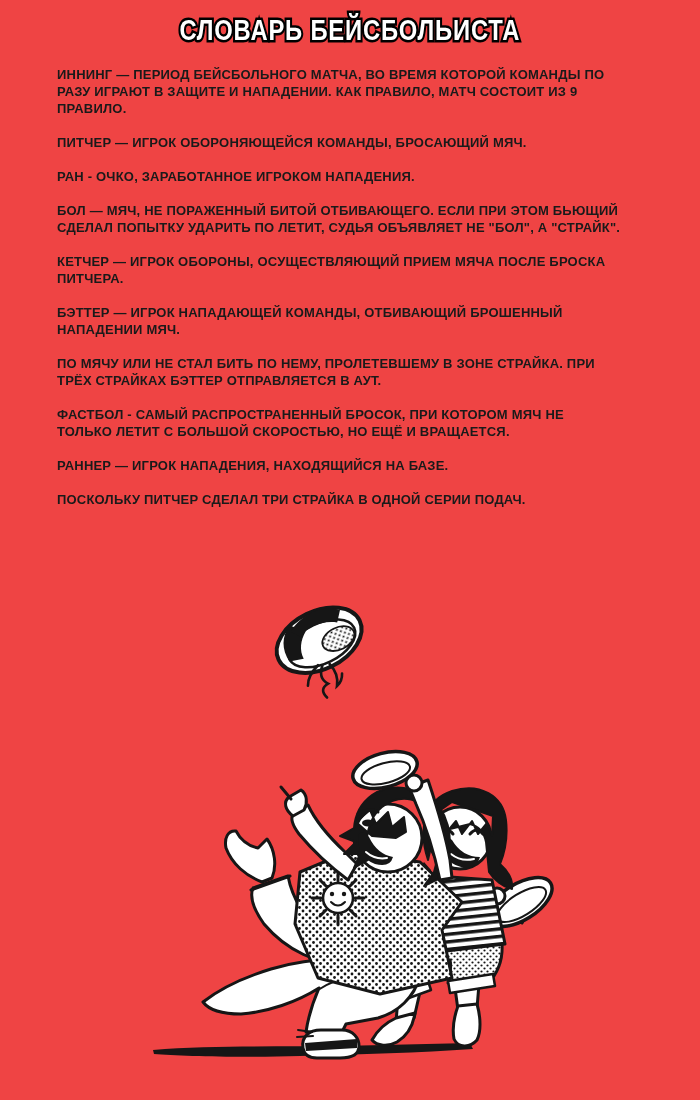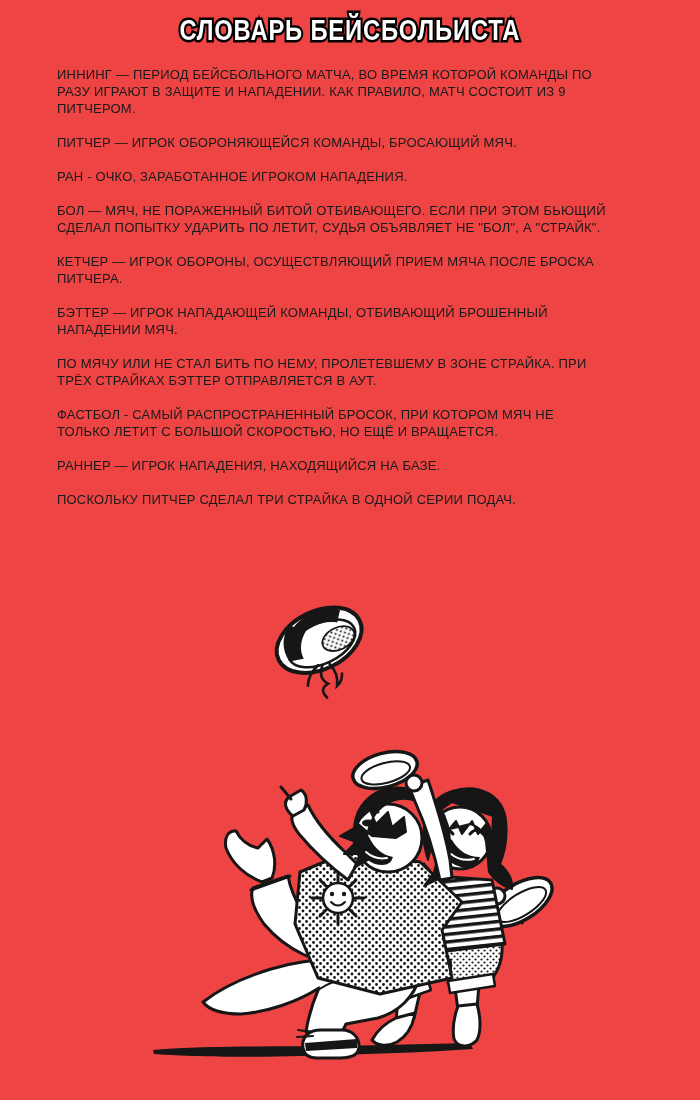--- a/index.html
+++ b/index.html
@@ -6,21 +6,21 @@
   .page{position:relative;width:700px;height:1100px;background:#ef4444;overflow:hidden;
         font-family:"Liberation Sans",sans-serif;color:#161616;}
   
   .title-wrap{position:absolute;top:14px;left:0;width:700px;text-align:center;}
   .title{position:relative;display:inline-block;font-weight:bold;font-size:29px;
          letter-spacing:1px;white-space:nowrap;transform:scaleX(.82);transform-origin:center;}
   .t-back{color:#000;-webkit-text-stroke:5px #000;}
   .t-front{position:absolute;left:0;top:0;width:100%;color:#fff;}
   
   .glossary{position:absolute;top:66px;left:57px;width:620px;}
-  .entry{margin:0 0 17px 0;font-size:13px;font-weight:normal;line-height:17px;
+  .entry{margin:0 0 17px 0;font-size:13px;font-weight:bold;line-height:17px;
          letter-spacing:.2px;color:#1a1a1a;}
   .line{display:block;white-space:nowrap;}
   
   .art{position:absolute;top:580px;left:0;width:700px;height:520px;}
 </style>
 </head>
 <body>
 
 <div class="page">
 
@@ -28,21 +28,21 @@
     <div class="title">
       <span class="t-back">СЛОВАРЬ БЕЙСБОЛЬИСТА</span>
       <span class="t-front">СЛОВАРЬ БЕЙСБОЛЬИСТА</span>
     </div>
   </div>
 
   <div class="glossary">
     <p class="entry">
       <span class="line">ИННИНГ — ПЕРИОД БЕЙСБОЛЬНОГО МАТЧА, ВО ВРЕМЯ КОТОРОЙ КОМАНДЫ ПО</span>
       <span class="line">РАЗУ ИГРАЮТ В ЗАЩИТЕ И НАПАДЕНИИ. КАК ПРАВИЛО, МАТЧ СОСТОИТ ИЗ 9</span>
-      <span class="line">ПИТЧЕРОМ.</span>
+      <span class="line">ПРАВИЛО.</span>
     </p>
     <p class="entry">
       <span class="line">ПИТЧЕР — ИГРОК ОБОРОНЯЮЩЕЙСЯ КОМАНДЫ, БРОСАЮЩИЙ МЯЧ.</span>
     </p>
     <p class="entry">
       <span class="line">РАН - ОЧКО, ЗАРАБОТАННОЕ ИГРОКОМ НАПАДЕНИЯ.</span>
     </p>
     <p class="entry">
       <span class="line">БОЛ — МЯЧ, НЕ ПОРАЖЕННЫЙ БИТОЙ ОТБИВАЮЩЕГО. ЕСЛИ ПРИ ЭТОМ БЬЮЩИЙ</span>
       <span class="line">СДЕЛАЛ ПОПЫТКУ УДАРИТЬ ПО ЛЕТИТ, СУДЬЯ ОБЪЯВЛЯЕТ НЕ "БОЛ", А "СТРАЙК".</span>

